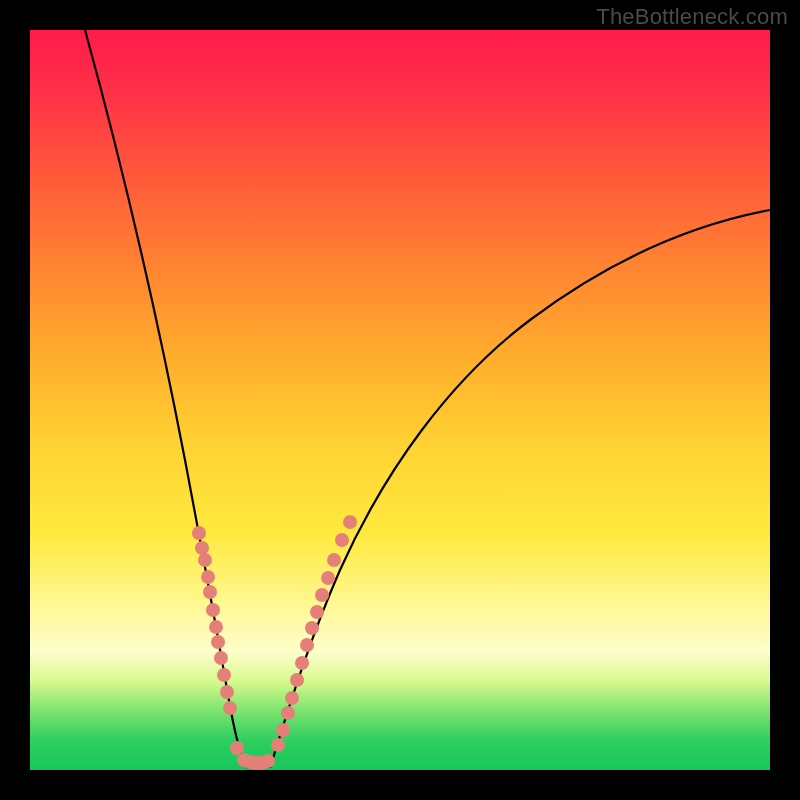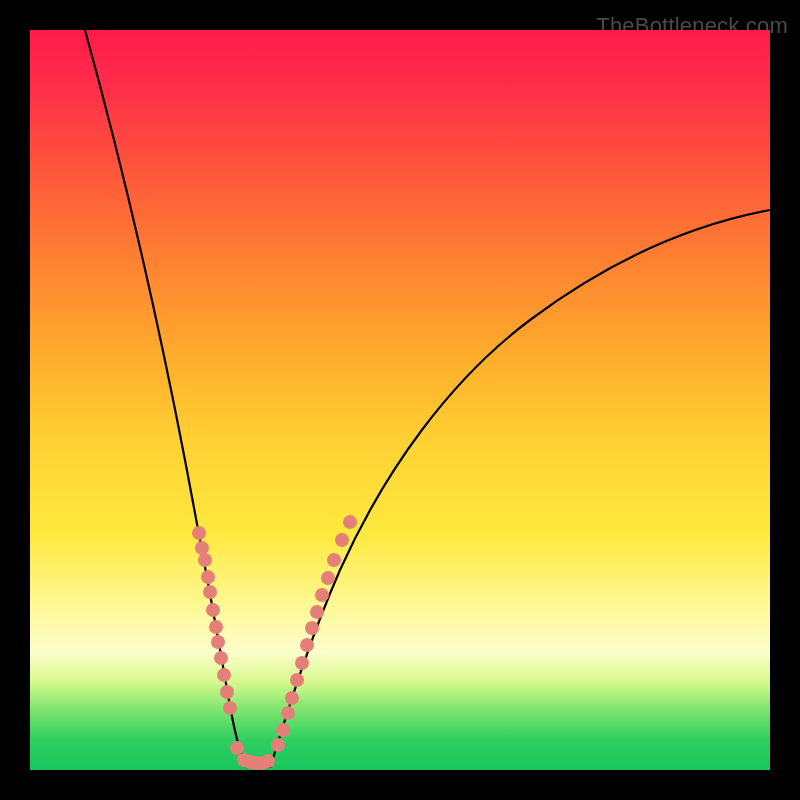--- a/index.html
+++ b/index.html
@@ -38,21 +38,21 @@
       #fff896 78%,
       #fdfecb 84%,
       #d8f98e 88%,
       #7be46e 92%,
       #2ecf60 96%,
       #18c65c 100%
     );
   }
   .watermark {
     position: absolute;
-    top: 13px;
+    top: 4px;
     right: 12px;
     font-size: 22px;
     font-weight: 500;
     color: #4a4a4a;
     letter-spacing: 0.2px;
   }
   svg.curves {
     position: absolute;
     top: 0;
     left: 0;

